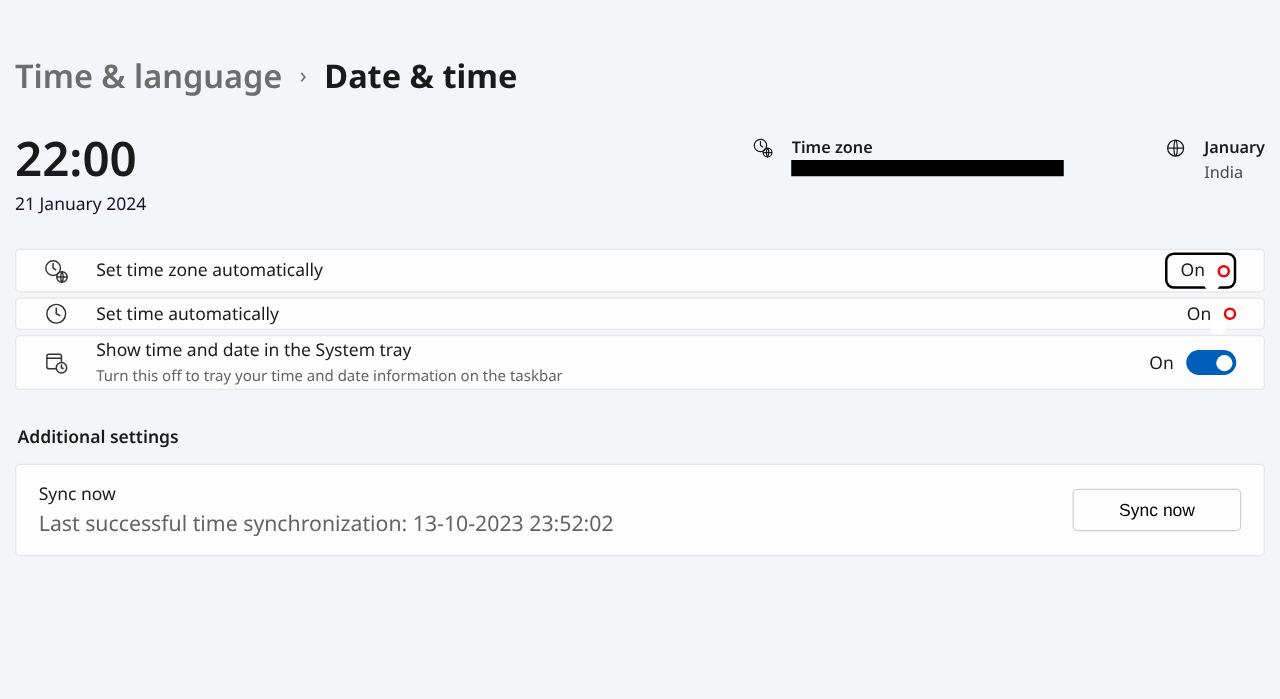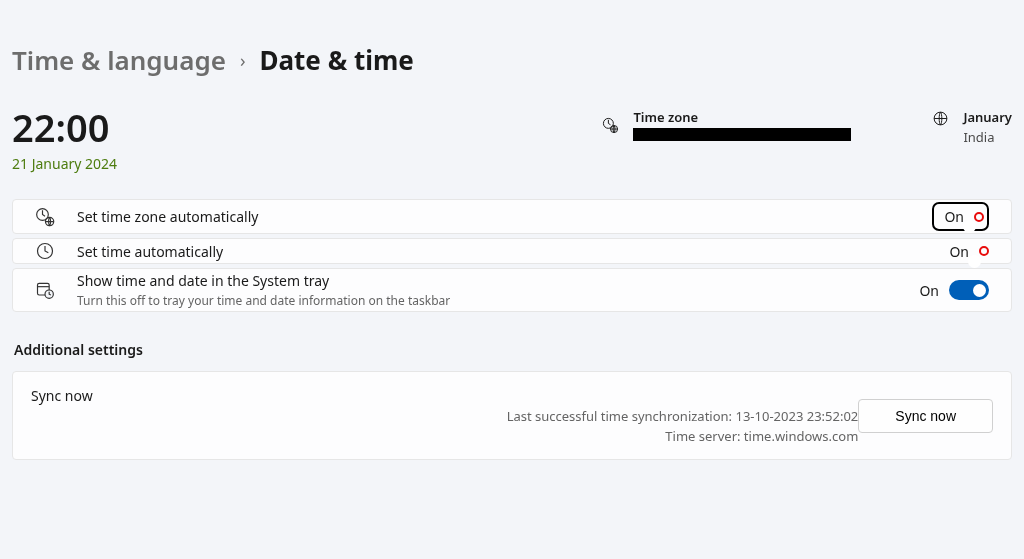--- a/index.html
+++ b/index.html
@@ -44,21 +44,21 @@
       gap: 41px;
     }
     .clock-block { flex: 1; }
     .clock-time {
       font-size: 38px;
       font-weight: 600;
       line-height: 1;
     }
     .clock-date {
       font-size: 14px;
-      color: #4d7c0f;
+      color: #0f172a;
       margin-top: 8px;
     }
     .meta-group {
       display: flex;
       align-items: flex-start;
       gap: 14px;
     }
     .meta-group .ic {
       width: 17px; height: 17px;
       color: #1a1a1a;
@@ -72,21 +72,21 @@
       font-size: 13px;
       color: #4a4a4a;
       margin-top: 2px;
     }
     .tz-bar {
       width: 218px;
       height: 13px;
       background: #000;
       margin-top: 2px;
     }
-    .meta-tz { margin-right: 40px; align-items: center; }
+    .meta-tz { margin-right: 40px; }
 
     
     .card {
       background: #fdfdfe;
       border: 1px solid #e6e6e6;
       border-radius: 4px;
       padding: 2px 22px;
       margin-bottom: 4px;
       display: flex;
       align-items: center;
@@ -160,24 +160,23 @@
       background: #fdfdfe;
       border: 1px solid #e6e6e6;
       border-radius: 4px;
       padding: 14px 18px;
       display: flex;
       align-items: center;
     }
     .sync-card .text { flex: 1; }
     .sync-title { font-size: 14px; }
     .sync-line {
-      font-size: 13px;
+      font-size: 17px;
       color: #646464;
       margin-top: 2px;
-      text-align: right;
     }
     .sync-btn {
       border: 1px solid #d0d0d0;
       background: #fefefe;
       border-radius: 4px;
       padding: 8px 36px;
       font-size: 14px;
       cursor: pointer;
     }
   </style>
@@ -273,16 +272,15 @@
       </span>
   </div>
 </div>
 
 <div class="section-head">Additional settings</div>
 
 <div class="sync-card">
   <div class="text">
     <div class="sync-title">Sync now</div>
     <div class="sync-line">Last successful time synchronization: 13-10-2023 23:52:02</div>
-    <div class="sync-line">Time server: time.windows.com</div>
   </div>
   <button class="sync-btn">Sync now</button>
 </div>
 
 </body></html>

